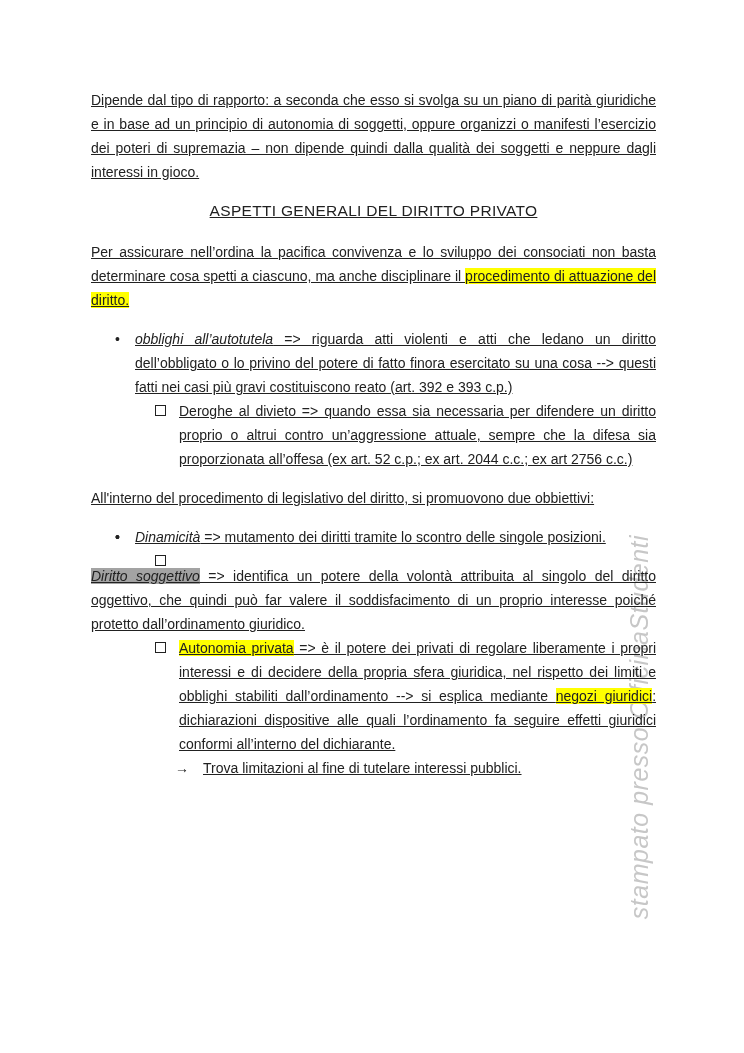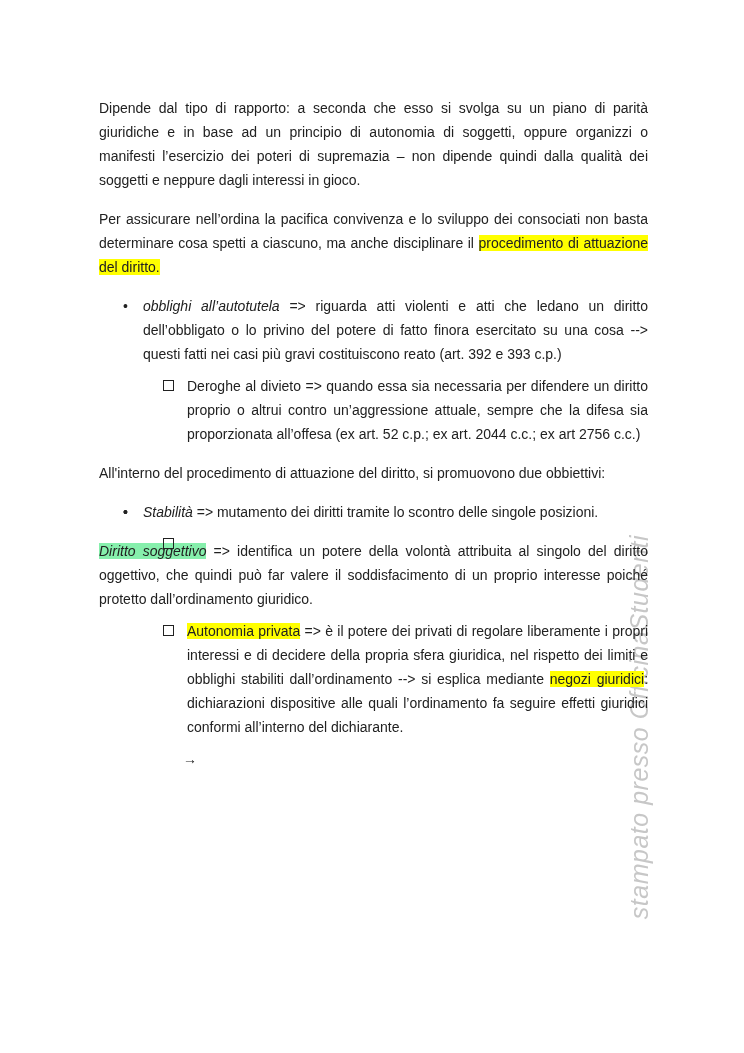--- a/index.html
+++ b/index.html
@@ -19,22 +19,23 @@
     color: #212121;
   }
   .content {
     position: absolute;
     top: 88px;
     left: 91px;
     right: 88px;
     z-index: 2;
   }
   p, .li {
-    margin: 8px;
+    margin: 0;
     text-align: justify;
+    text-decoration: underline;
   }
   .mb { margin-bottom: 15px; }
   .heading {
     font-size: 15.5px;
     font-weight: normal;
     text-align: center;
     text-decoration: underline;
     margin: 3px 0 17px 0;
     letter-spacing: 0.3px;
   }
@@ -52,21 +53,21 @@
     position: absolute;
     left: 64px;
     top: 6px;
     width: 9px;
     height: 9px;
     border: 1.4px solid #212121;
     background: transparent;
   }
   .seg-i  { font-style: italic; }
   .seg-hl { background: #ffff00; }
-  .seg-ihl { font-style: italic; background: #86efac; }
+  .seg-ihl { font-style: italic; background: #a3a3a3; }
   .watermark {
     position: absolute;
     top: 727px;
     left: 639px;
     transform: translate(-50%, -50%) rotate(-90deg);
     transform-origin: center center;
     white-space: nowrap;
     font-size: 25px;
     font-style: italic;
     color: #c7c7c7;
@@ -78,54 +79,56 @@
 <body>
 
 <div class="page">
 
   <div class="watermark">stampato presso OfficinaStudenti</div>
 
   <div class="content">
 
     <p class="mb"><span>Dipende dal tipo di rapporto: a seconda che esso si svolga su un piano di parità giuridiche e in base ad un principio di autonomia di soggetti, oppure organizzi o manifesti l’esercizio dei poteri di supremazia – non dipende quindi dalla qualità dei soggetti e neppure dagli interessi in gioco.</span></p>
 
+    <h1 class="heading">ASPETTI GENERALI DEL DIRITTO PRIVATO</h1>
 
     <p class="mb"><span>Per assicurare nell’ordina la pacifica convivenza e lo sviluppo dei consociati non basta determinare cosa spetti a ciascuno, ma anche disciplinare il </span><span class="seg-hl">procedimento di attuazione del diritto.</span></p>
 
     <div class="li l1">
       <span class="marker">•</span>
       <span><span class="seg-i">obblighi all’autotutela</span><span> =&gt; riguarda atti violenti e atti che ledano un diritto dell’obbligato o lo privino del potere di fatto finora esercitato su una cosa --&gt; questi fatti nei casi più gravi costituiscono reato (art. 392 e 393 c.p.)</span></span>
     </div>
 
     <div class="li l2 mb">
       <span class="sq-marker"></span>
       <span><span>Deroghe al divieto =&gt; quando essa sia necessaria per difendere un diritto proprio o altrui contro un’aggressione attuale, sempre che la difesa sia proporzionata all’offesa (ex art. 52 c.p.; ex art. 2044 c.c.; ex art 2756 c.c.)</span></span>
     </div>
 
-    <p class="mb"><span>All'interno del procedimento di attuazione del diritto, si promuovono due obbiettivi:</span></p>
+    <p class="mb"><span>All'interno del procedimento di legislativo del diritto, si promuovono due obbiettivi:</span></p>
 
     <div class="li l1">
       <span class="marker">•</span>
     </div>
 
     <div class="li l1">
       <span class="marker">•</span>
-      <span><span class="seg-i">Stabilità</span><span> =&gt; mutamento dei diritti tramite lo scontro delle singole posizioni.</span></span>
+      <span><span class="seg-i">Dinamicità</span><span> =&gt; mutamento dei diritti tramite lo scontro delle singole posizioni.</span></span>
     </div>
 
     <div class="li l2 mb">
       <span class="sq-marker"></span>
     </div>
 
     <p><span class="seg-ihl">Diritto soggettivo</span><span> =&gt; identifica un potere della volontà attribuita al singolo del diritto oggettivo, che quindi può far valere il soddisfacimento di un proprio interesse poiché protetto dall’ordinamento giuridico.</span></p>
 
     <div class="li l2">
       <span class="sq-marker"></span>
       <span><span class="seg-hl">Autonomia privata</span><span> =&gt; è il potere dei privati di regolare liberamente i propri interessi e di decidere della propria sfera giuridica, nel rispetto dei limiti e obblighi stabiliti dall’ordinamento --&gt; si esplica mediante </span><span class="seg-hl">negozi giuridici</span><span>: dichiarazioni dispositive alle quali l’ordinamento fa seguire effetti giuridici conformi all’interno del dichiarante.</span></span>
     </div>
 
     <div class="li l3 mb">
       <span class="marker">→</span>
+      <span><span>Trova limitazioni al fine di tutelare interessi pubblici.</span></span>
     </div>
 
 
   </div>
 </div>
 
 </body></html>

